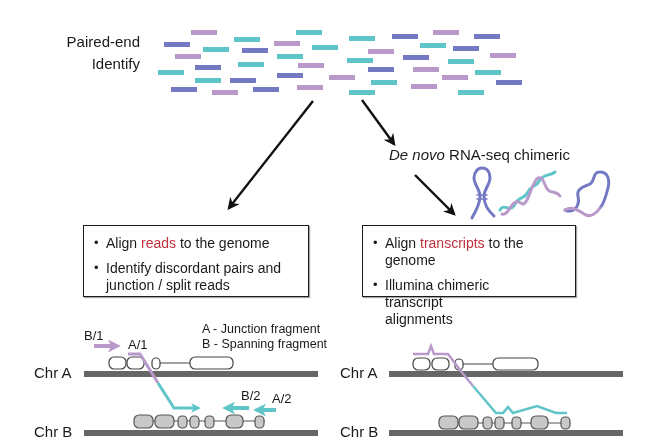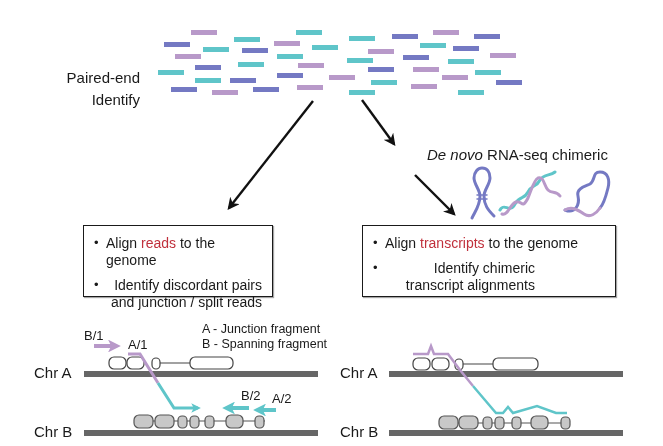--- a/index.html
+++ b/index.html
@@ -4,31 +4,31 @@
 <style>
   html, body { margin: 0; padding: 0; background: #ffffff; }
   body { width: 663px; height: 446px; position: relative; overflow: hidden;
          font-family: "Liberation Sans", sans-serif; color: #1a1a1a; }
   svg { position: absolute; left: 0; top: 0; }
   .lbl { font-family: "Liberation Sans", sans-serif; fill: #1a1a1a; }
   .box { position: absolute; border: 1.5px solid #1a1a1a; background: #fff;
          box-shadow: 1px 1px 1px rgba(0,0,0,0.35); box-sizing: border-box; }
   .box ul { list-style: none; margin: 0; padding: 0; }
   .box li { position: relative; padding-left: 12px; font-size: 14px; line-height: 17px; }
-  .box li + li { margin-top: 8px; text-align: right; }
+  .box li + li { margin-top: 8px; }
   .box li::before { content: "•"; position: absolute; left: 0; top: -1px; font-size: 13px; }
   .red { color: #c0303c; }
   .input-label { position: absolute; text-align: right; font-size: 15px; line-height: 22px; }
   .assembly-label { position: absolute; font-size: 15px; }
-  .assembly-label i { font-style: italic; margin-left: 38px; }
+  .assembly-label i { font-style: italic; }
 </style>
 </head>
 <body>
 
-<div class="input-label" style="left:20px; top:31px; width:120px;margin-top:36px;">
+<div class="input-label" style="left:20px; top:31px; width:120px;">
   <div>Paired-end</div>
   <div>Identify</div>
 </div>
 
 <svg width="663" height="446" viewBox="0 0 663 446">
   <defs>
     <marker id="ah-black" viewBox="0 0 10 10" refX="8" refY="5" markerWidth="5" markerHeight="5" orient="auto">
       <path d="M0,0 L10,5 L0,10 L3,5 z" fill="#111"></path>
     </marker>
     <marker id="ah-cyan" viewBox="0 0 10 10" refX="7" refY="5" markerWidth="3.2" markerHeight="3.2" orient="auto">
@@ -158,25 +158,25 @@
   <text class="lbl" x="202" y="333" font-size="12.5">A - Junction fragment</text>
   <text class="lbl" x="202" y="348" font-size="12.5">B - Spanning fragment</text>
   <text class="lbl" x="340" y="378" font-size="15">Chr A</text>
   <text class="lbl" x="340" y="437" font-size="15">Chr B</text>
 </svg>
 
 <div class="assembly-label" style="left:389px; top:146px;">
   <i>De novo</i><span style="white-space:pre;"> RNA-seq chimeric</span>
 </div>
 
-<div class="box" style="left:83px; top:225px; width:190px; height:72px; padding:9px 10px;">
+<div class="box" style="left:83px; top:225px; width:226px; height:72px; padding:9px 10px;">
   <ul>
     <li><span>Align </span><span class="red">reads</span><span> to the genome</span></li>
     <li><span>Identify discordant pairs and junction / split reads</span></li>
   </ul>
 </div>
 
-<div class="box" style="left:362px; top:225px; width:254px; height:72px; padding:9px 10px;">
+<div class="box" style="left:362px; top:225px; width:214px; height:72px; padding:9px 10px;">
   <ul>
     <li><span>Align </span><span class="red">transcripts</span><span> to the genome</span></li>
-    <li style="padding-right:70px;"><span>Identify chimeric transcript alignments</span></li>
+    <li style="padding-right:70px;"><span>Illumina chimeric transcript alignments</span></li>
   </ul>
 </div>
 
 </body></html>

